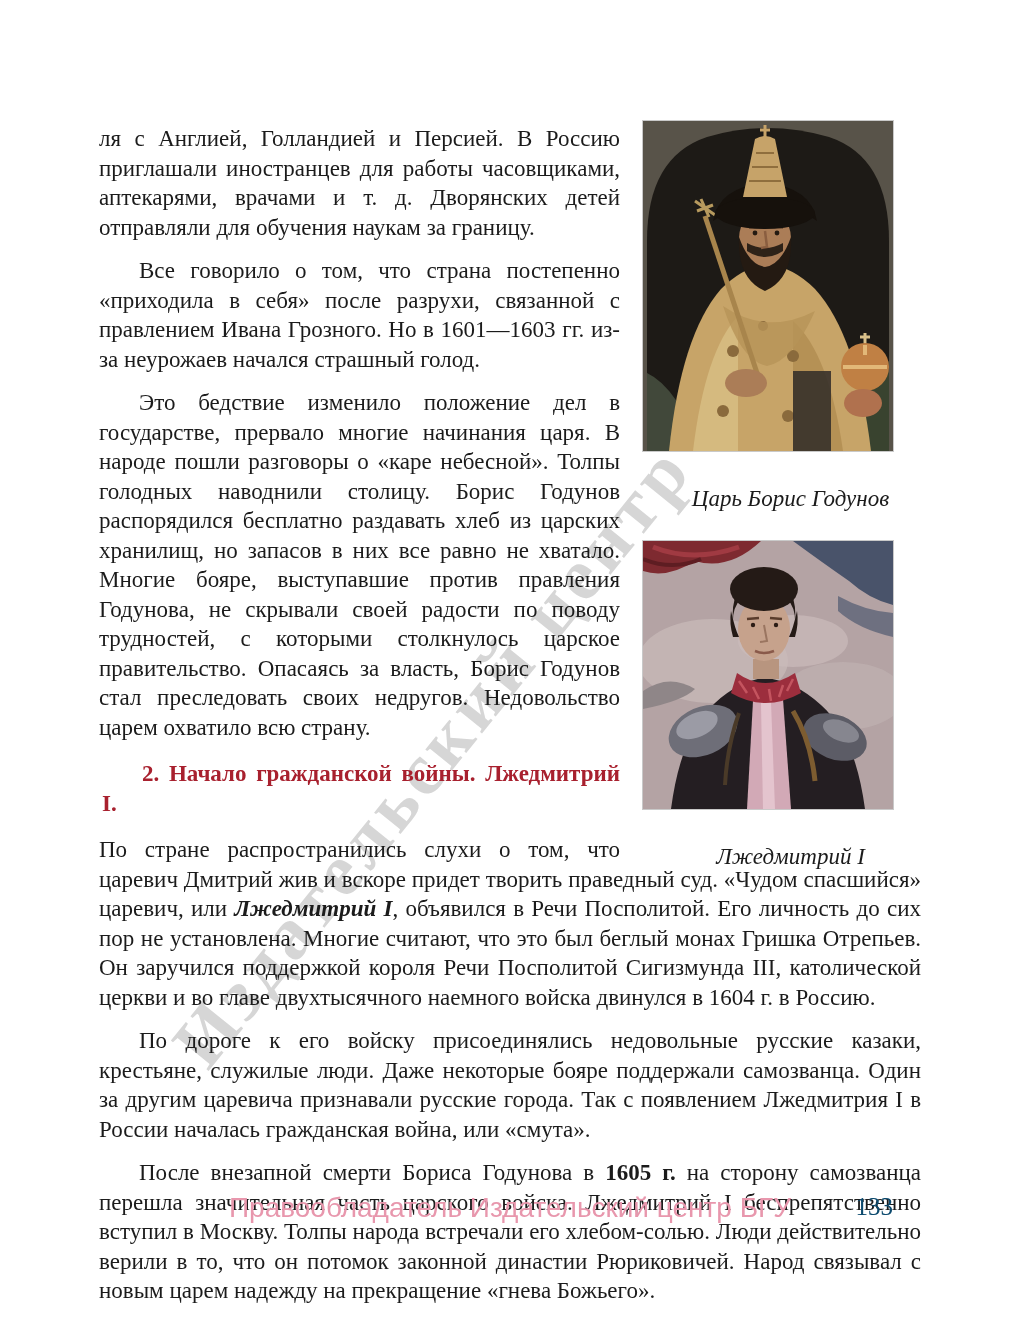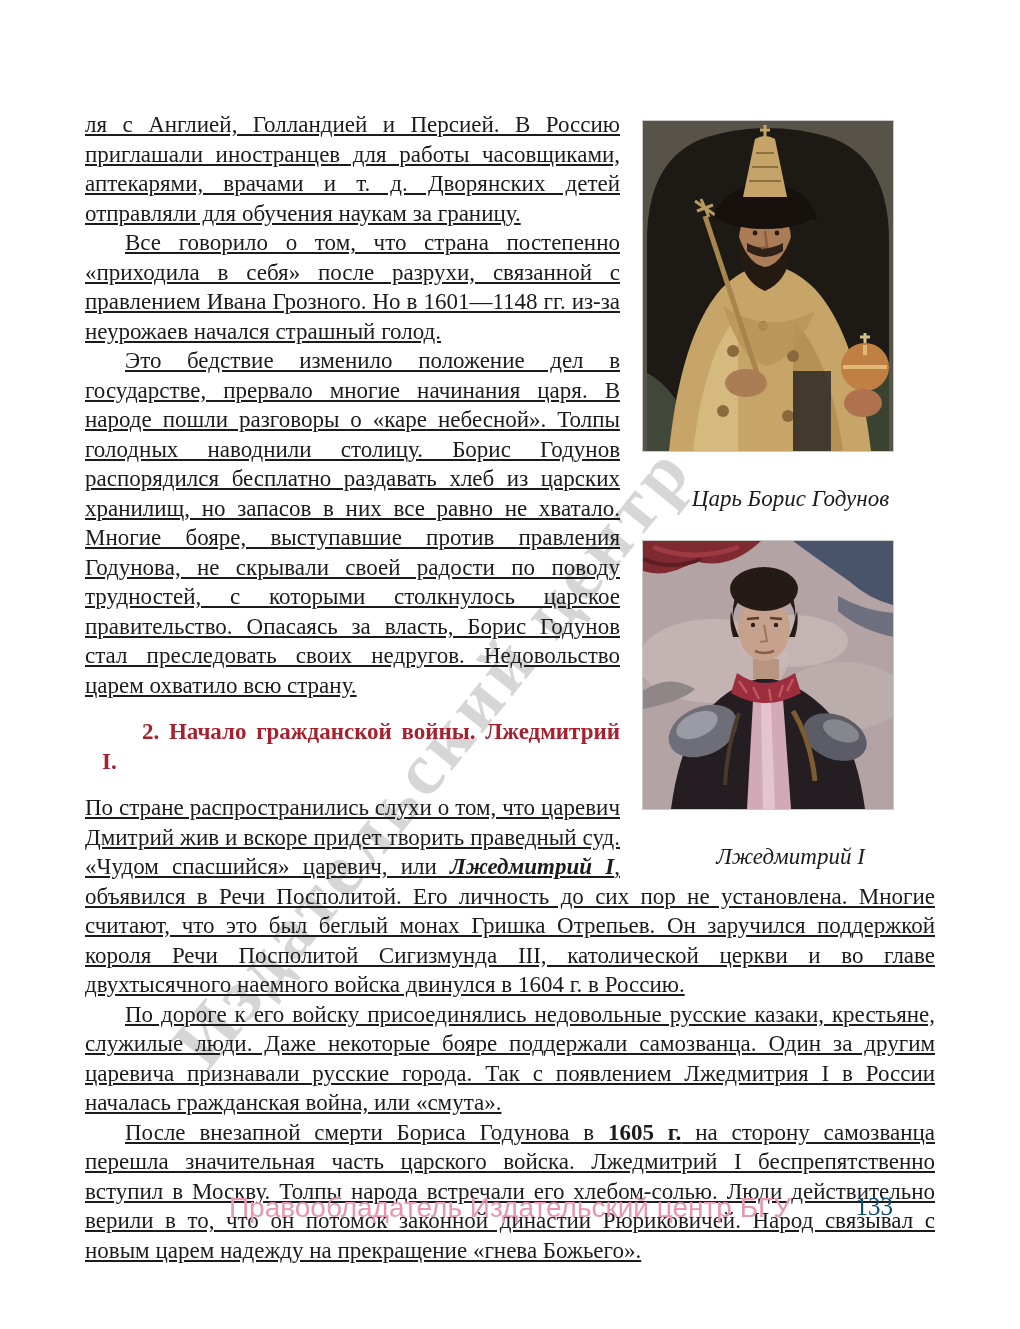--- a/index.html
+++ b/index.html
@@ -36,21 +36,21 @@
   .content {
     position: absolute;
     left: 85px;
     top: 110px;
     width: 850px;
     z-index: 2;
     font-size: 23px;
     line-height: 29.5px;
     text-align: justify;
   }
-  .content p { margin: 0; text-decoration: underline; }
+  .content p { margin: 14px; }
   .indent { text-indent: 40px; }
   .section-heading {
     margin: 17px;
     font-size: 23px;
     line-height: 29.5px;
     font-weight: bold;
     color: #a8202e;
     text-indent: 40px;
     text-align: justify;
   }
@@ -217,21 +217,21 @@
           <circle cx="133" cy="84" r="2.2" fill="#2c1d16"></circle>
           <path d="M121,84 L124,100 L117,101" stroke="#9a7560" stroke-width="2" fill="none"></path>
           <path d="M112,110 Q121,114 131,110" stroke="#8a5a4a" stroke-width="2.5" fill="none"></path>
         </svg>
       </div>
       <div class="figure-caption">Лжедмитрий I</div>
 
     </div>
 
     <p>ля с Англией, Голландией и Персией. В Россию приглашали иностранцев для работы часовщиками, аптекарями, врачами и т. д. Дворянских детей отправляли для обучения наукам за границу.</p>
-    <p class="indent">Все говорило о том, что страна постепенно «приходила в себя» после разрухи, связанной с правлением Ивана Грозного. Но в 1601—1148 гг. из-за неурожаев начался страшный голод.</p>
+    <p class="indent">Все говорило о том, что страна постепенно «приходила в себя» после разрухи, связанной с правлением Ивана Грозного. Но в 1601—1603 гг. из-за неурожаев начался страшный голод.</p>
     <p class="indent">Это бедствие изменило положение дел в государстве, прервало многие начинания царя. В народе пошли разговоры о «каре небесной». Толпы голодных наводнили столицу. Борис Годунов распорядился бесплатно раздавать хлеб из царских хранилищ, но запасов в них все равно не хватало. Многие бояре, выступавшие против правления Годунова, не скрывали своей радости по поводу трудностей, с которыми столкнулось царское правительство. Опасаясь за власть, Борис Годунов стал преследовать своих недругов. Недовольство царем охватило всю страну.</p>
 
     <h3 class="section-heading">2. Начало гражданской войны. Лжедмитрий I.</h3>
 
     <p><span>По стране распространились слухи о том, что царевич Дмитрий жив и вскоре придет творить праведный суд. «Чудом спасшийся» царевич, или </span><span class="bolditalic-inline">Лжедмитрий I</span><span>, объявился в Речи Посполитой. Его личность до сих пор не установлена. Многие считают, что это был беглый монах Гришка Отрепьев. Он заручился поддержкой короля Речи Посполитой Сигизмунда III, католической церкви и во главе двухтысячного наемного войска двинулся в 1604 г. в Россию.</span></p>
 
     <p class="indent">По дороге к его войску присоединялись недовольные русские казаки, крестьяне, служилые люди. Даже некоторые бояре поддержали самозванца. Один за другим царевича признавали русские города. Так с появлением Лжедмитрия I в России началась гражданская война, или «смута».</p>
 
     <p class="indent"><span>После внезапной смерти Бориса Годунова в </span><span class="bold-inline">1605 г.</span><span> на сторону самозванца перешла значительная часть царского войска. Лжедмитрий I беспрепятственно вступил в Москву. Толпы народа встречали его хлебом-солью. Люди действительно верили в то, что он потомок законной династии Рюриковичей. Народ связывал с новым царем надежду на прекращение «гнева Божьего».</span></p>
 

